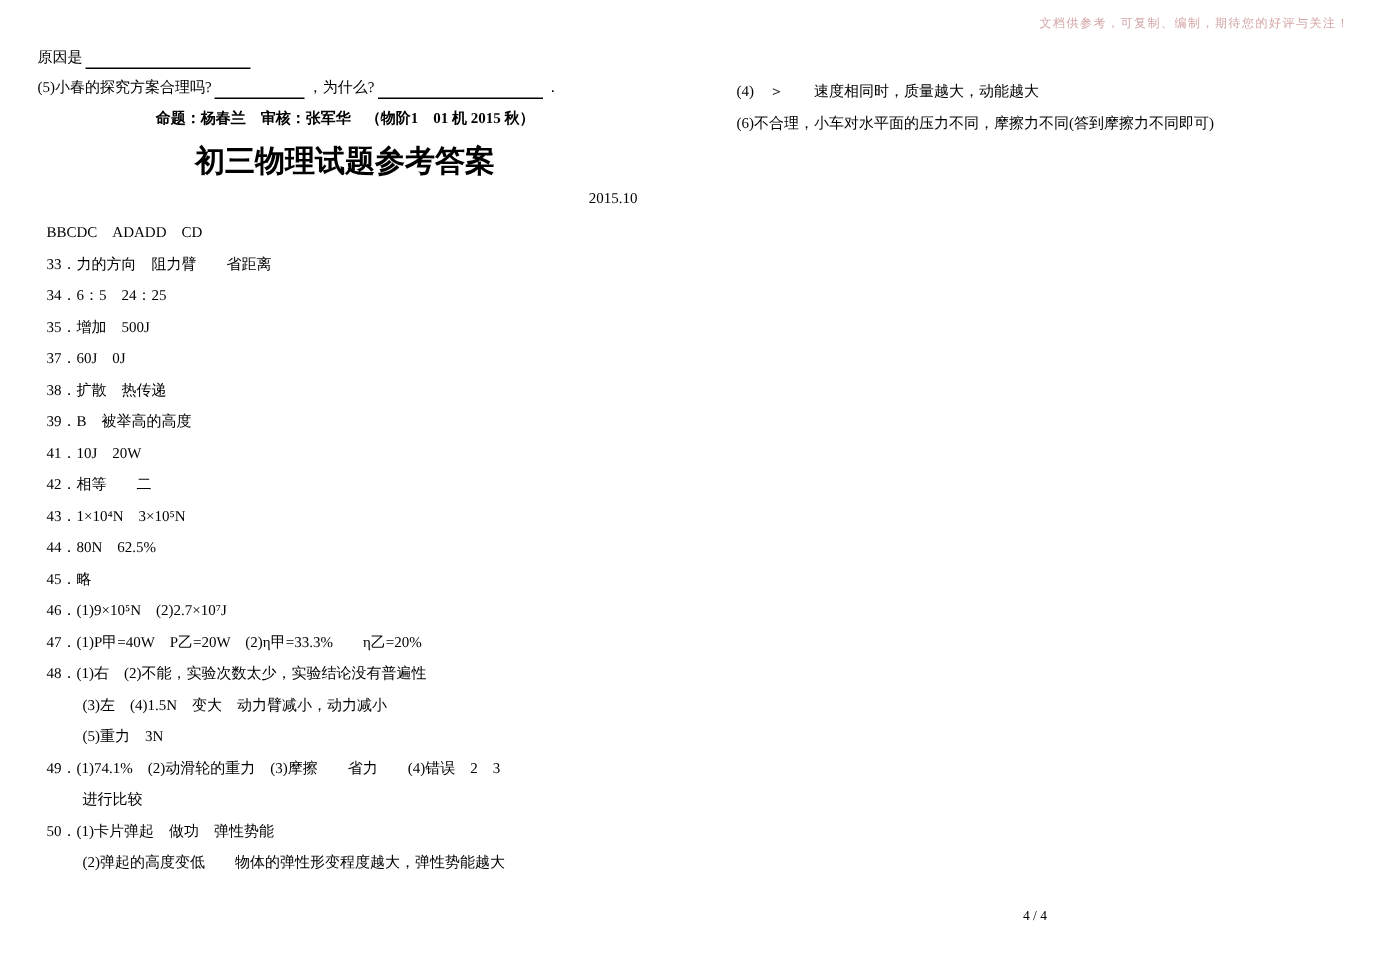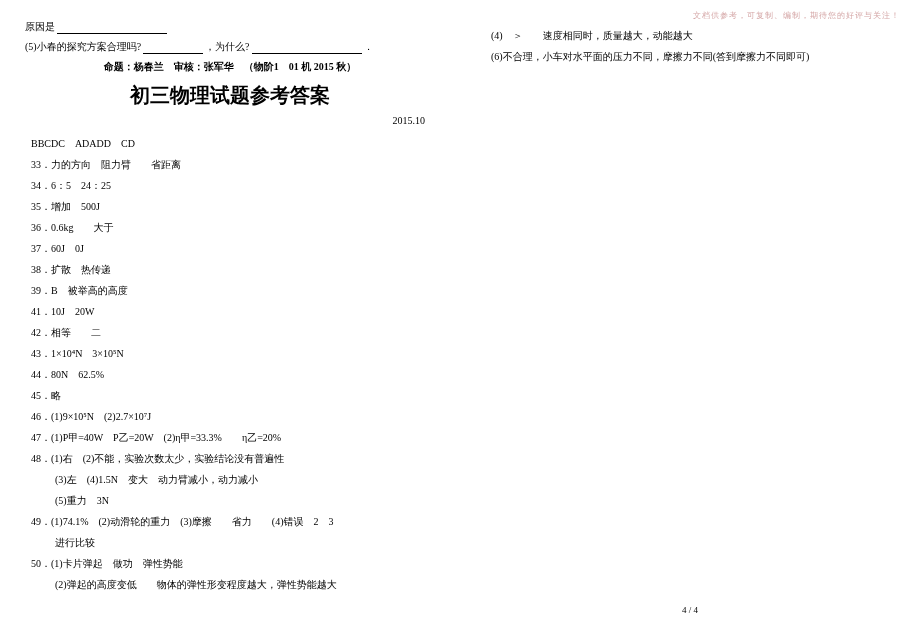--- a/index.html
+++ b/index.html
@@ -8,21 +8,21 @@
       height: 638px;
       background: #fff;
       font-family: "SimSun", "宋体", serif;
       font-size: 10px;
       color: #000;
       position: relative;
       display: flex;
     }
     .column {
       flex: 1;
-      padding: 20px 25px 10px 25px;
+      padding: 32px 25px 10px 25px;
       position: relative;
     }
     .col-left { border-right: none; }
     .watermark {
       position: absolute;
       top: 10px;
       right: 20px;
       font-size: 8px;
       color: #d4a5a5;
       letter-spacing: 1px;
@@ -60,21 +60,20 @@
     <span>(5)小春的探究方案合理吗?</span><span class="blank"></span><span>，为什么?</span><span class="blank blank-long"></span>．
   </div>
   <div class="credits">命题：杨春兰　审核：张军华　（物阶1　01 机 2015 秋）</div>
   <div class="title">初三物理试题参考答案</div>
   <div class="date">2015.10</div>
 
   <div class="answer-line">BBCDC　ADADD　CD</div>
   <div class="answer-line">33．力的方向　阻力臂　　省距离</div>
   <div class="answer-line">34．6：5　24：25</div>
   <div class="answer-line">35．增加　500J</div>
-  <div class="answer-line">36．0.6kg　　大于</div>
   <div class="answer-line">37．60J　0J</div>
   <div class="answer-line">38．扩散　热传递</div>
   <div class="answer-line">39．B　被举高的高度</div>
   <div class="answer-line">41．10J　20W</div>
   <div class="answer-line">42．相等　　二</div>
   <div class="answer-line">43．1×10⁴N　3×10⁵N</div>
   <div class="answer-line">44．80N　62.5%</div>
   <div class="answer-line">45．略</div>
   <div class="answer-line">46．(1)9×10⁵N　(2)2.7×10⁷J</div>
   <div class="answer-line">47．(1)P甲=40W　P乙=20W　(2)η甲=33.3%　　η乙=20%</div>
@@ -83,16 +82,16 @@
   <div class="answer-line indent">(5)重力　3N</div>
   <div class="answer-line">49．(1)74.1%　(2)动滑轮的重力　(3)摩擦　　省力　　(4)错误　2　3</div>
   <div class="answer-line indent">进行比较</div>
   <div class="answer-line">50．(1)卡片弹起　做功　弹性势能</div>
   <div class="answer-line indent">(2)弹起的高度变低　　物体的弹性形变程度越大，弹性势能越大</div>
 
 </div>
 
 <div class="column col-right">
   <div class="watermark">文档供参考，可复制、编制，期待您的好评与关注！</div>
-  <div class="answer-line" style="margin-top:8px">(4)　＞　　速度相同时，质量越大，动能越大</div>
+  <div class="answer-line" style="margin-top:22px">(4)　＞　　速度相同时，质量越大，动能越大</div>
   <div class="answer-line">(6)不合理，小车对水平面的压力不同，摩擦力不同(答到摩擦力不同即可)</div>
   <div class="page-num">4 / 4</div>
 </div>
 
 </body></html>

